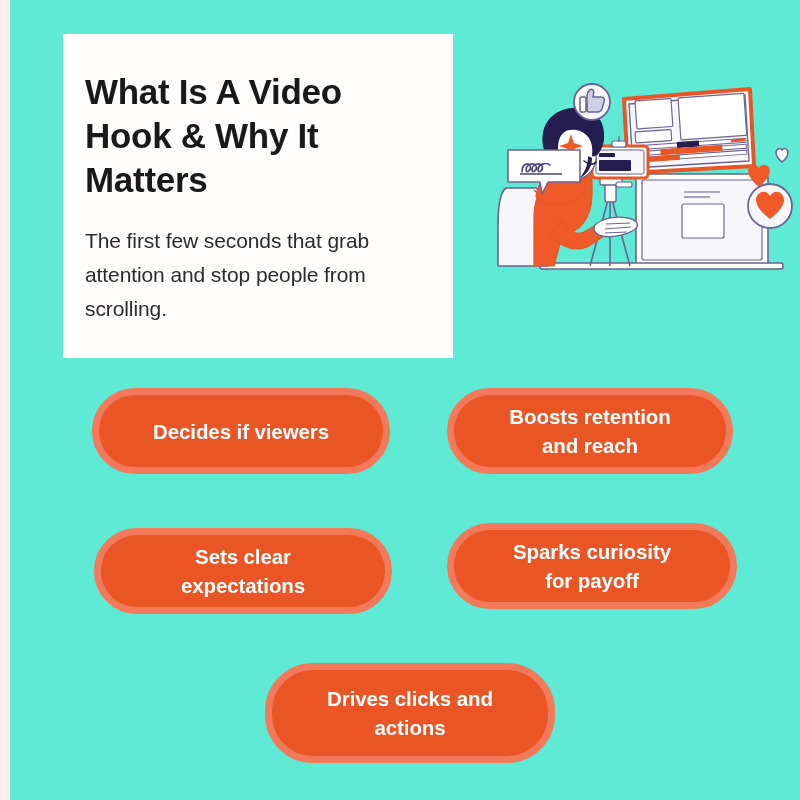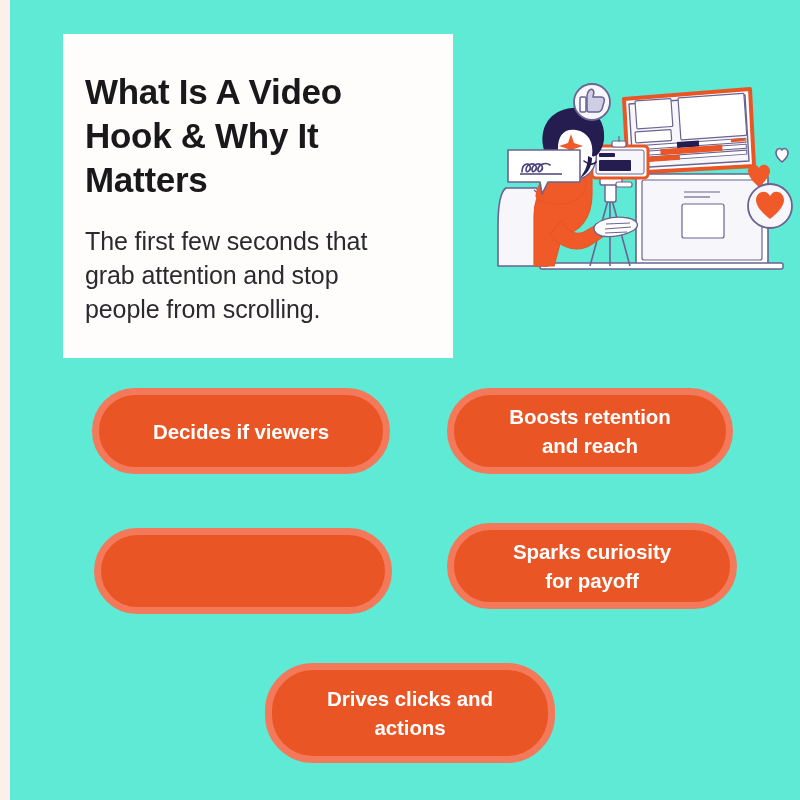--- a/index.html
+++ b/index.html
@@ -36,21 +36,21 @@
   #headline {
     margin: 0;
     font-size: 35px;
     line-height: 44px;
     font-weight: bold;
     color: #19191B;
     letter-spacing: -0.3px;
   }
   #subhead {
     margin: 22px 0 0 0;
-    font-size: 25px;
+    font-size: 21px;
     line-height: 34px;
     color: #2B2B2F;
     font-weight: normal;
     letter-spacing: -0.1px;
   }
 
   
   #illustration {
     position: absolute;
     left: 478px;
@@ -237,20 +237,22 @@
 
   <div class="pill" id="pill-2">
     <span>
       <span class="pill-text">Boosts retention</span>
       <span class="pill-text">and reach</span>
     </span>
   </div>
 
   <div class="pill" id="pill-3">
     <span>
+      <span class="pill-text">Sets clear</span>
+      <span class="pill-text">expectations</span>
     </span>
   </div>
 
   <div class="pill" id="pill-4">
     <span>
       <span class="pill-text">Sparks curiosity</span>
       <span class="pill-text">for payoff</span>
     </span>
   </div>
 

